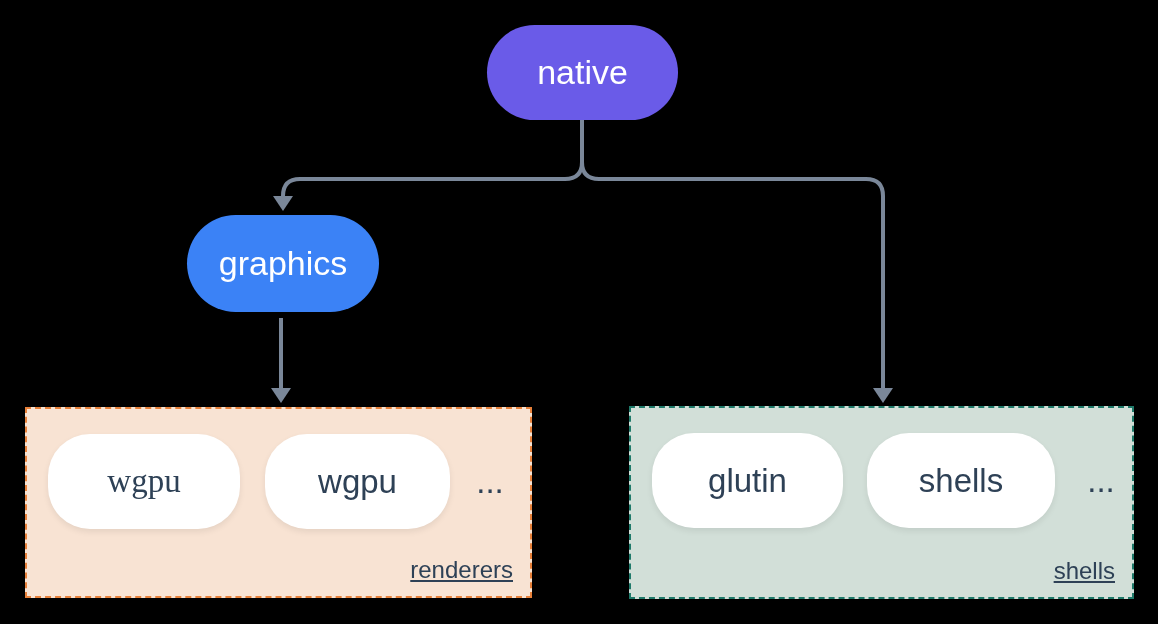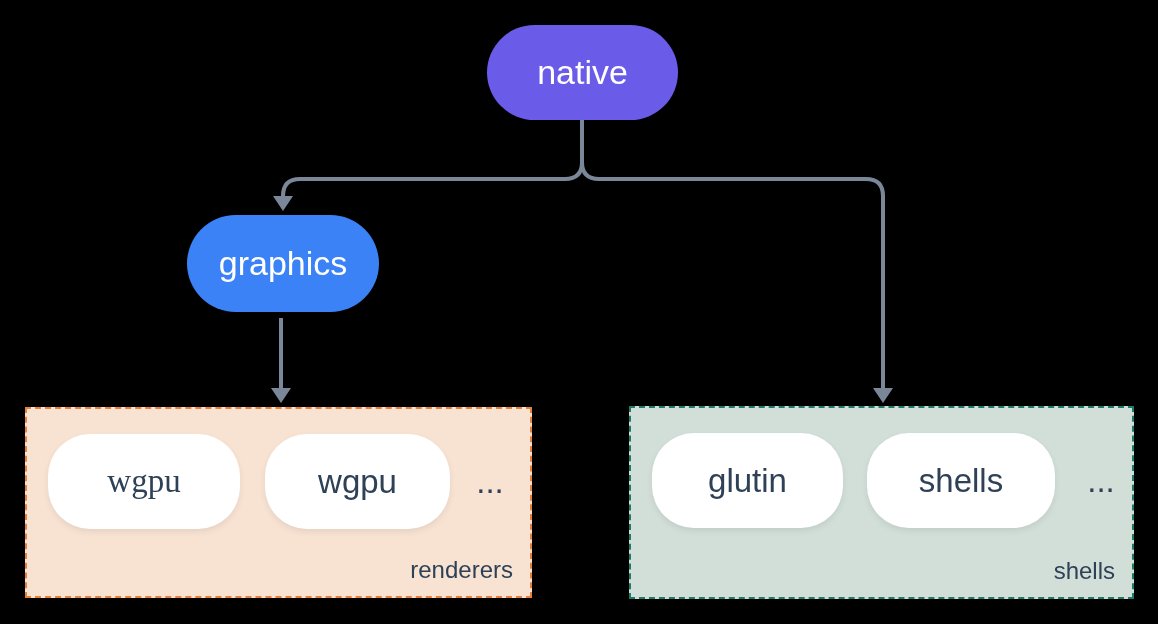--- a/index.html
+++ b/index.html
@@ -100,20 +100,21 @@
   }
   .ellipsis-renderers { left: 428px; }
   .ellipsis-shells    { left: 435px; }
   .group-label {
     position: absolute;
     right: 17px;
     bottom: 12px;
     color: #2E4156;
     font-size: 24px;
     font-weight: 500;
+    text-decoration: underline;
   }
 </style>
 </head>
 <body>
 
 <div class="stage">
 
   <svg class="connectors" viewBox="0 0 1158 624">
     <path class="edge" d="M 582 120 L 582 162 Q 582 179 565 179 L 300 179 Q 283 179 283 196 L 283 198"></path>
     <polygon class="arrowhead" points="273,196 293,196 283,211"></polygon>

